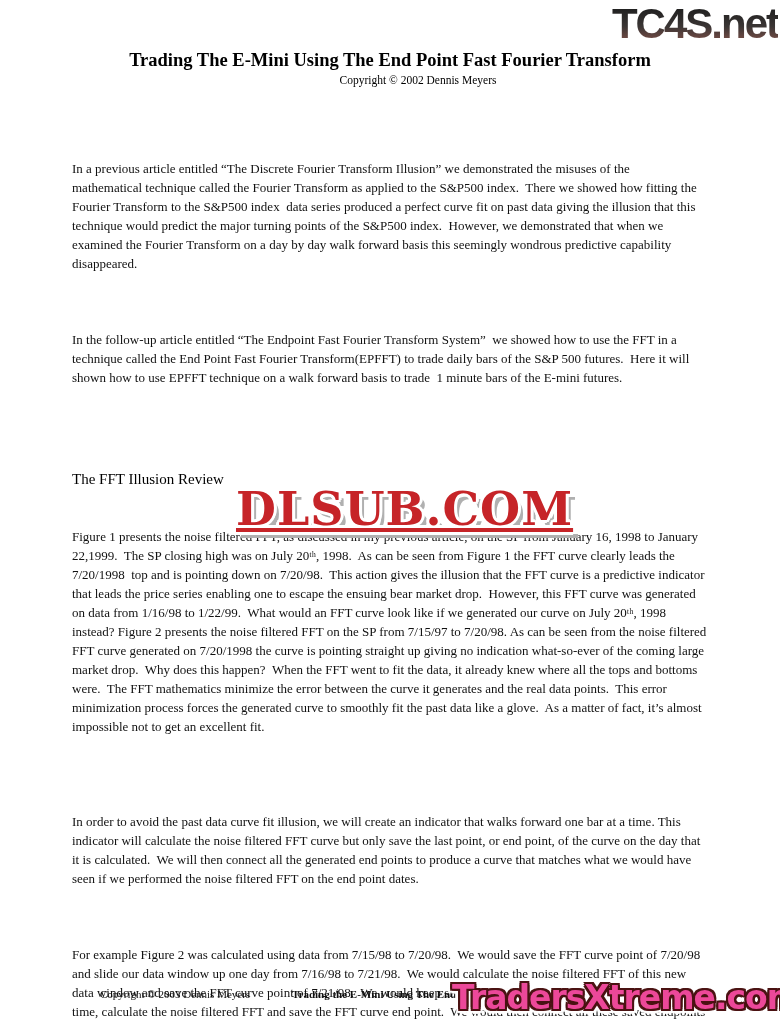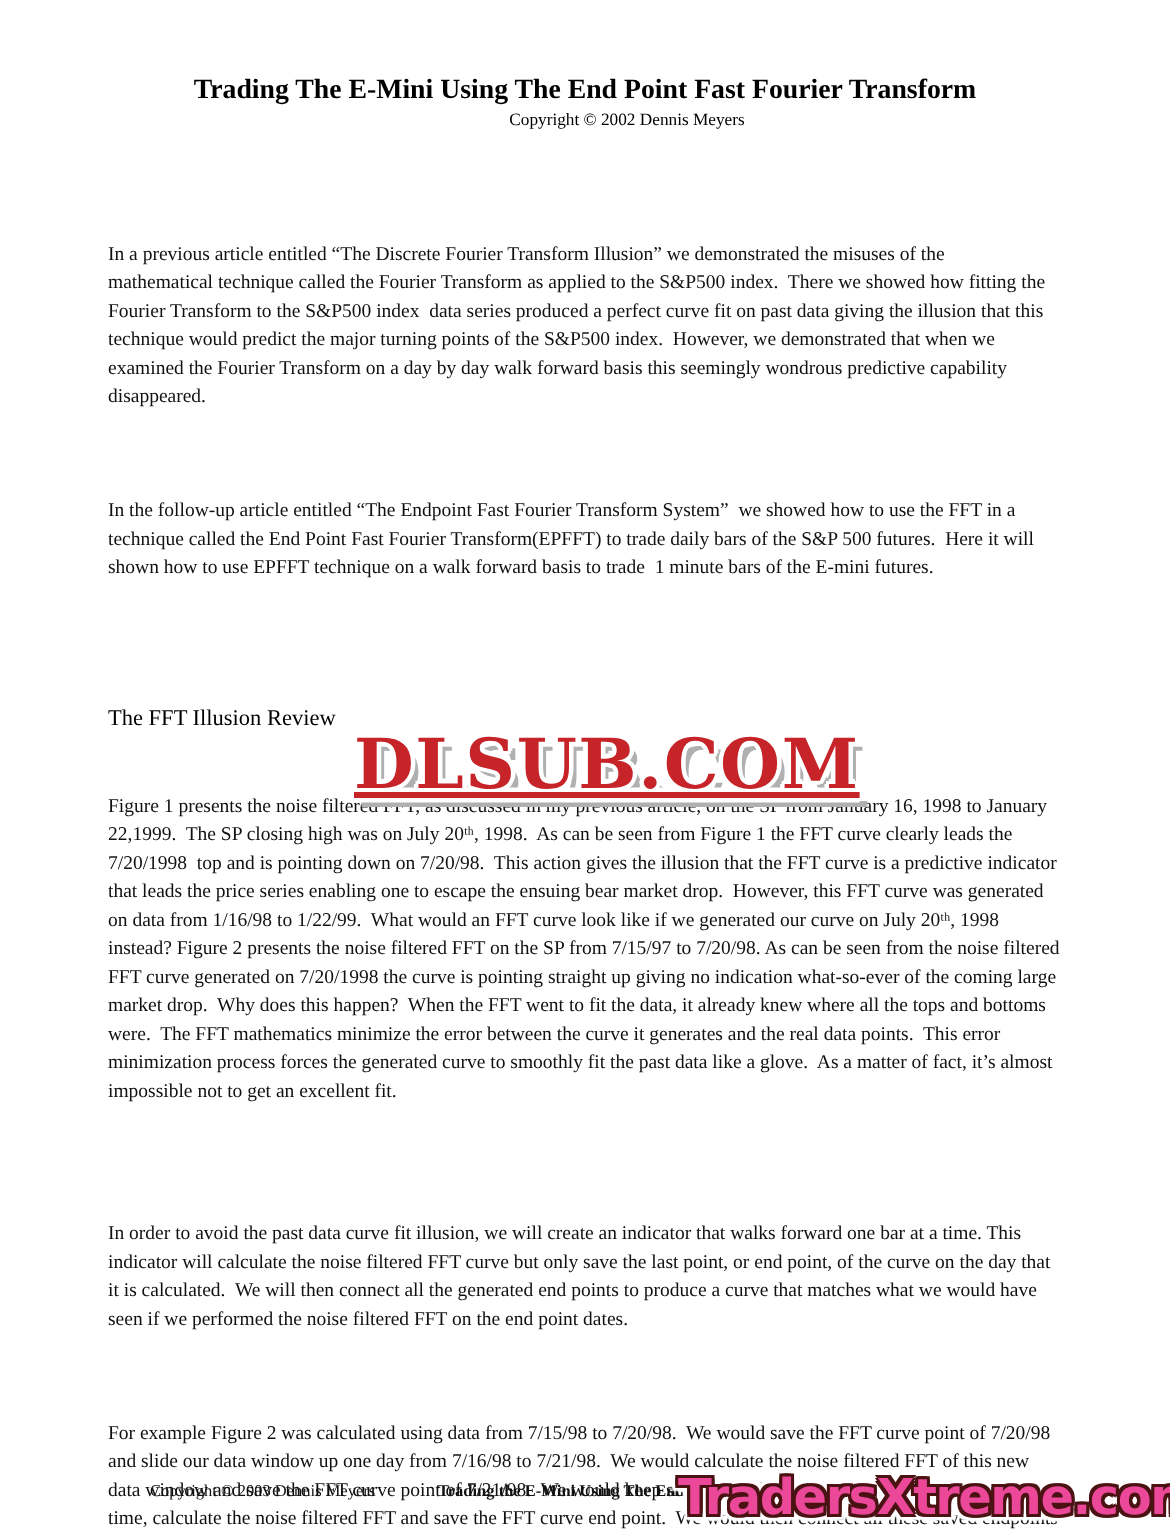--- a/index.html
+++ b/index.html
@@ -82,20 +82,21 @@
     font-size:11px;
   }
   .footer-copyright{ position:absolute; left:0; top:0;margin-left:28px; }
   .footer-title{ position:absolute; left:220px; top:0; font-weight:bold; white-space:nowrap; }
 </style>
 </head>
 <body>
 
 <div class="page">
 
+  <div class="tc4s-logo">TC4S.net</div>
 
   <div class="doc-title">Trading The E-Mini Using The End Point Fast Fourier Transform</div>
 
   <div class="doc-copyright">Copyright © 2002 Dennis Meyers</div>
 
   <div class="content">
     <p>In a previous article entitled “The Discrete Fourier Transform Illusion” we demonstrated the misuses of the   mathematical technique called the Fourier Transform as applied to the S&amp;P500 index.  There we showed how fitting the Fourier Transform to the S&amp;P500 index  data series produced a perfect curve fit on past data giving the illusion that this technique would predict the major turning points of the S&amp;P500 index.  However, we demonstrated that when we examined the Fourier Transform on a day by day walk forward basis this seemingly wondrous predictive capability disappeared.</p>
     <p>In the follow-up article entitled “The Endpoint Fast Fourier Transform System”  we showed how to use the FFT in a technique called the End Point Fast Fourier Transform(EPFFT) to trade daily bars of the S&amp;P 500 futures.  Here it will shown how to use EPFFT technique on a walk forward basis to trade  1 minute bars of the E-mini futures.</p>
 
     <h2>The FFT Illusion Review</h2>

